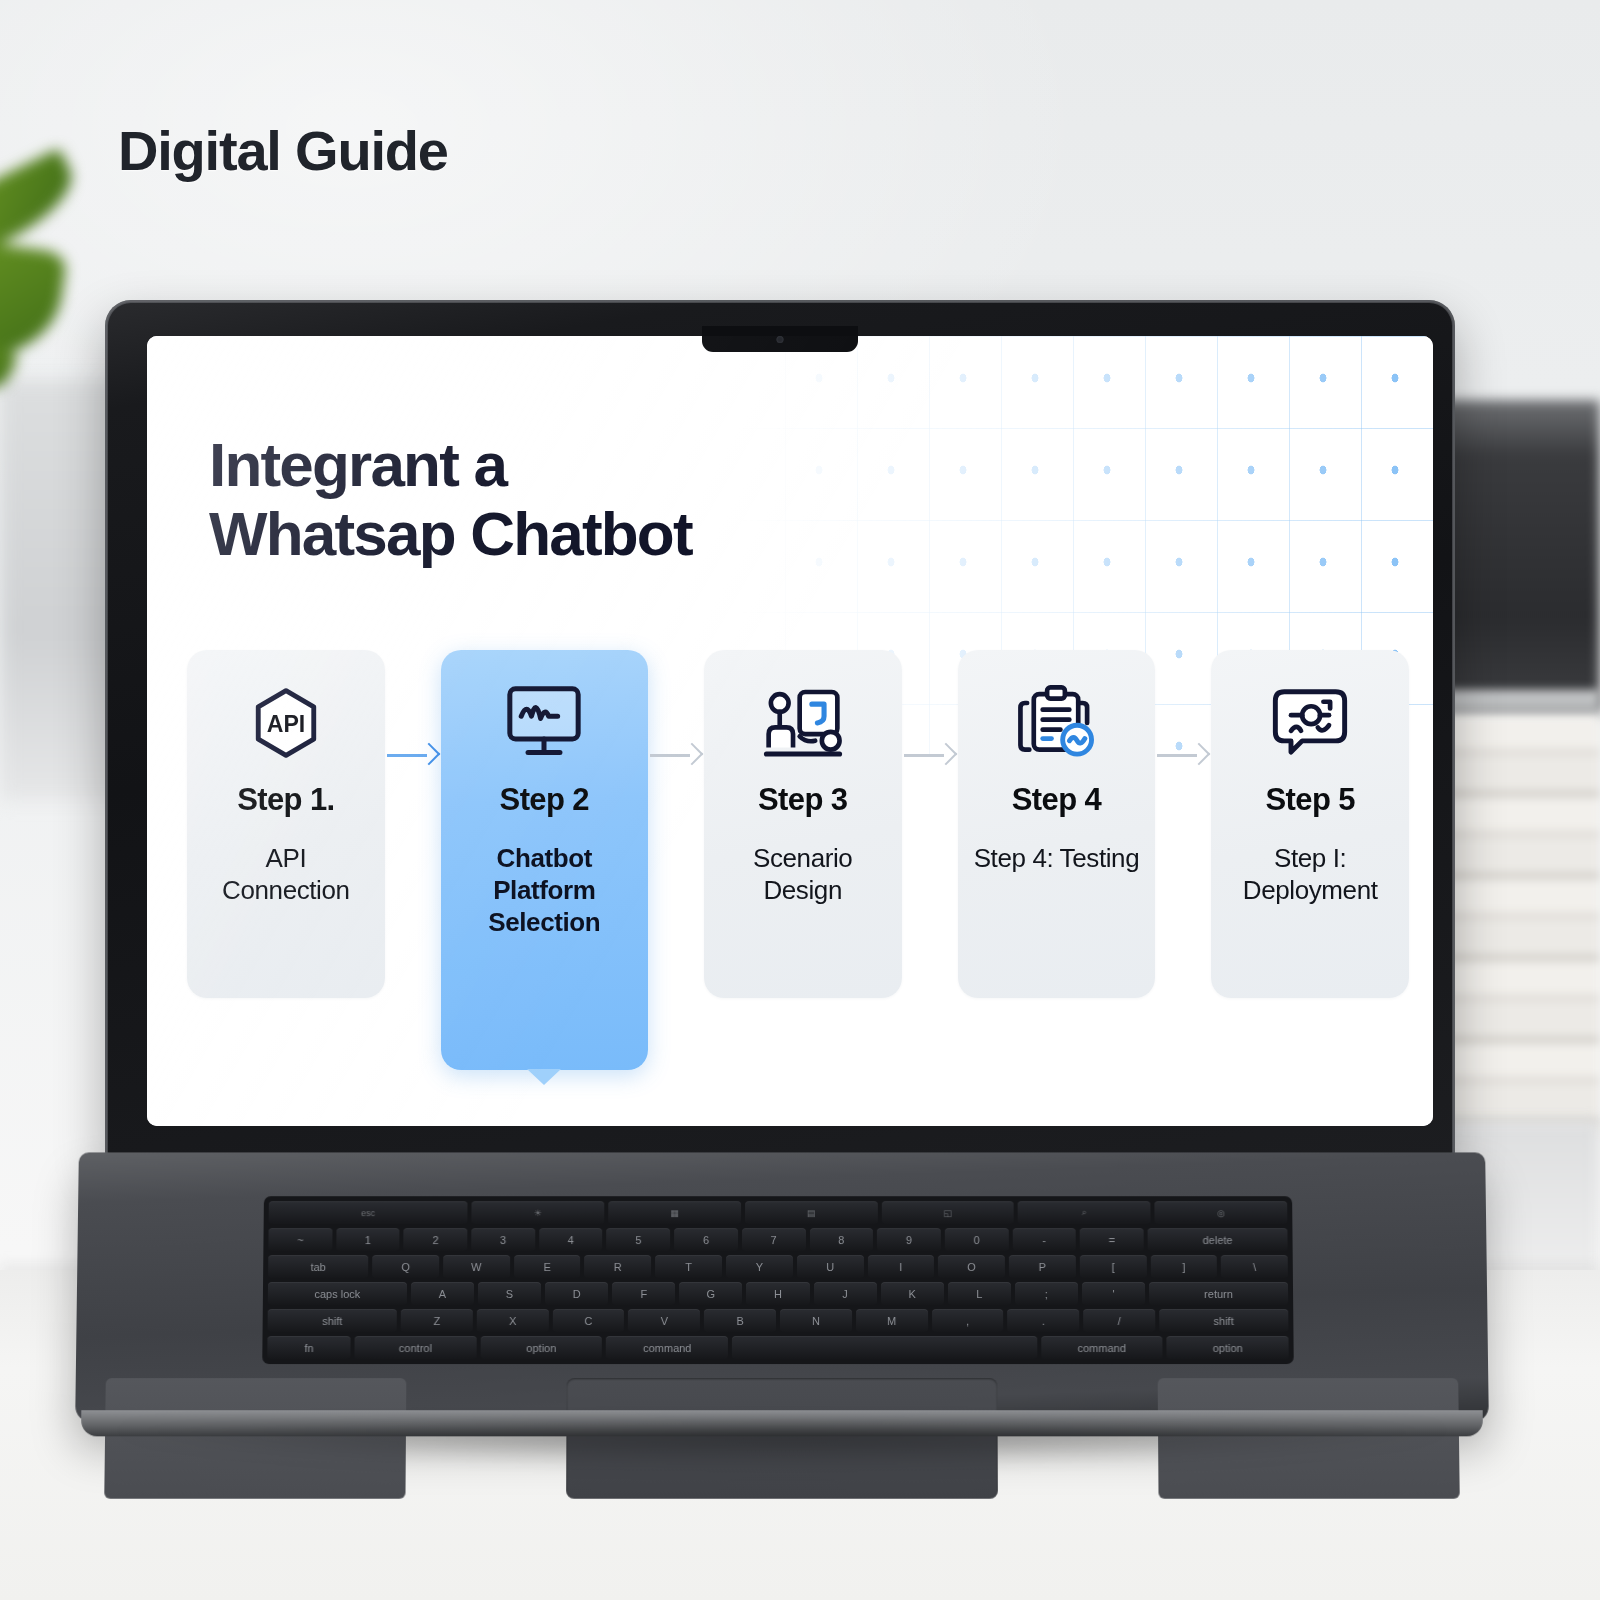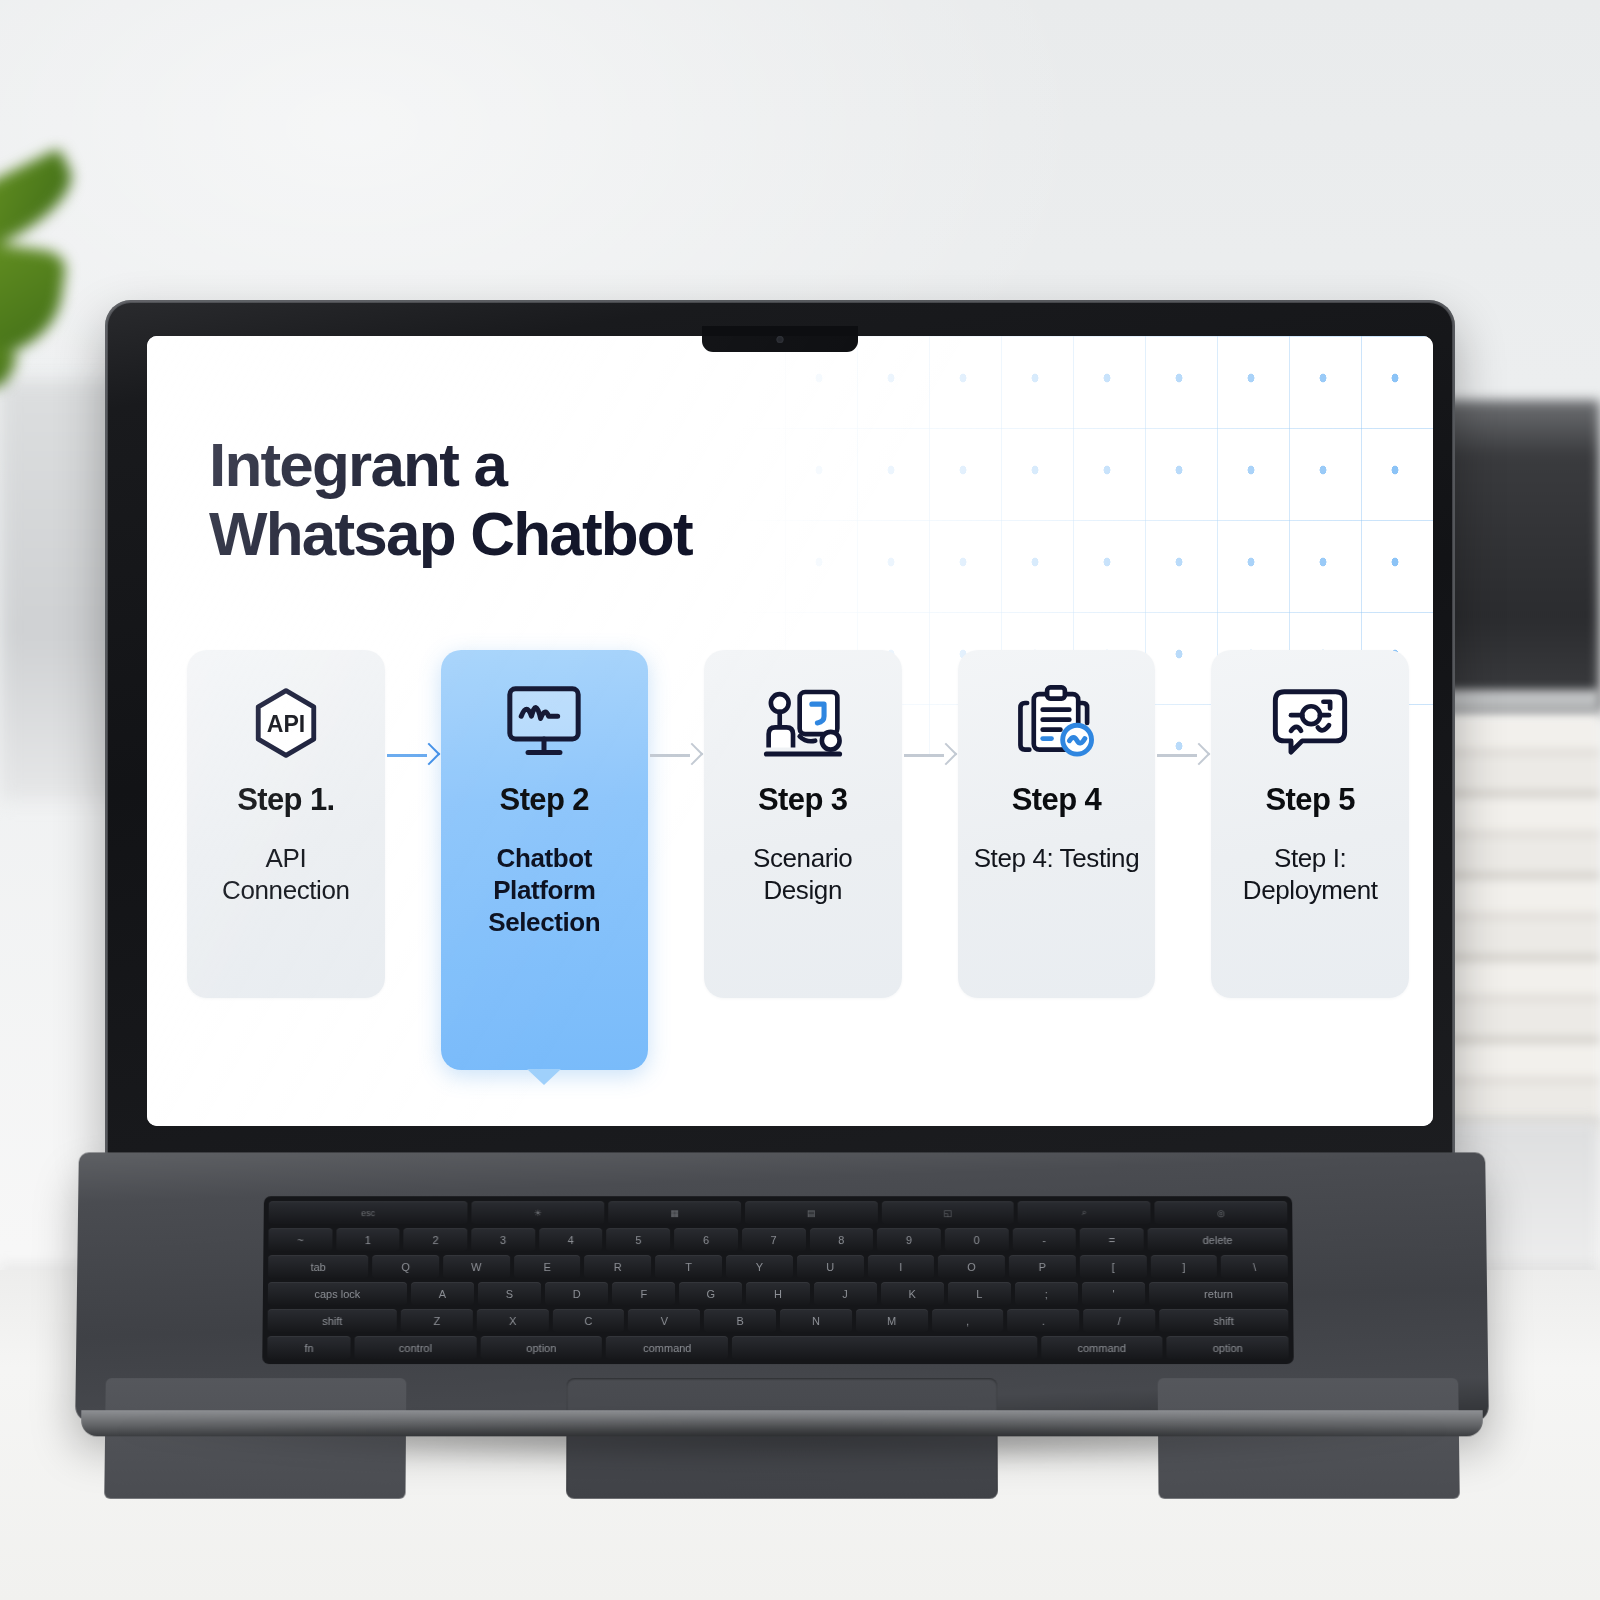--- a/index.html
+++ b/index.html
@@ -305,20 +305,21 @@
   </div>
 
   <div class="shelf-dark"></div>
   <div class="shelf-line"></div>
   <div class="books"></div>
   <div class="shelf-bot"></div>
 
   <div class="desk-edge"></div>
   <div class="desk"></div>
 
+  <div class="header-title">Digital Guide</div>
 
   <div class="laptop">
 
     <div class="lid">
       <div class="lid-rim"></div>
 
       <div class="notch">
         <div class="cam"></div>
       </div>
 

